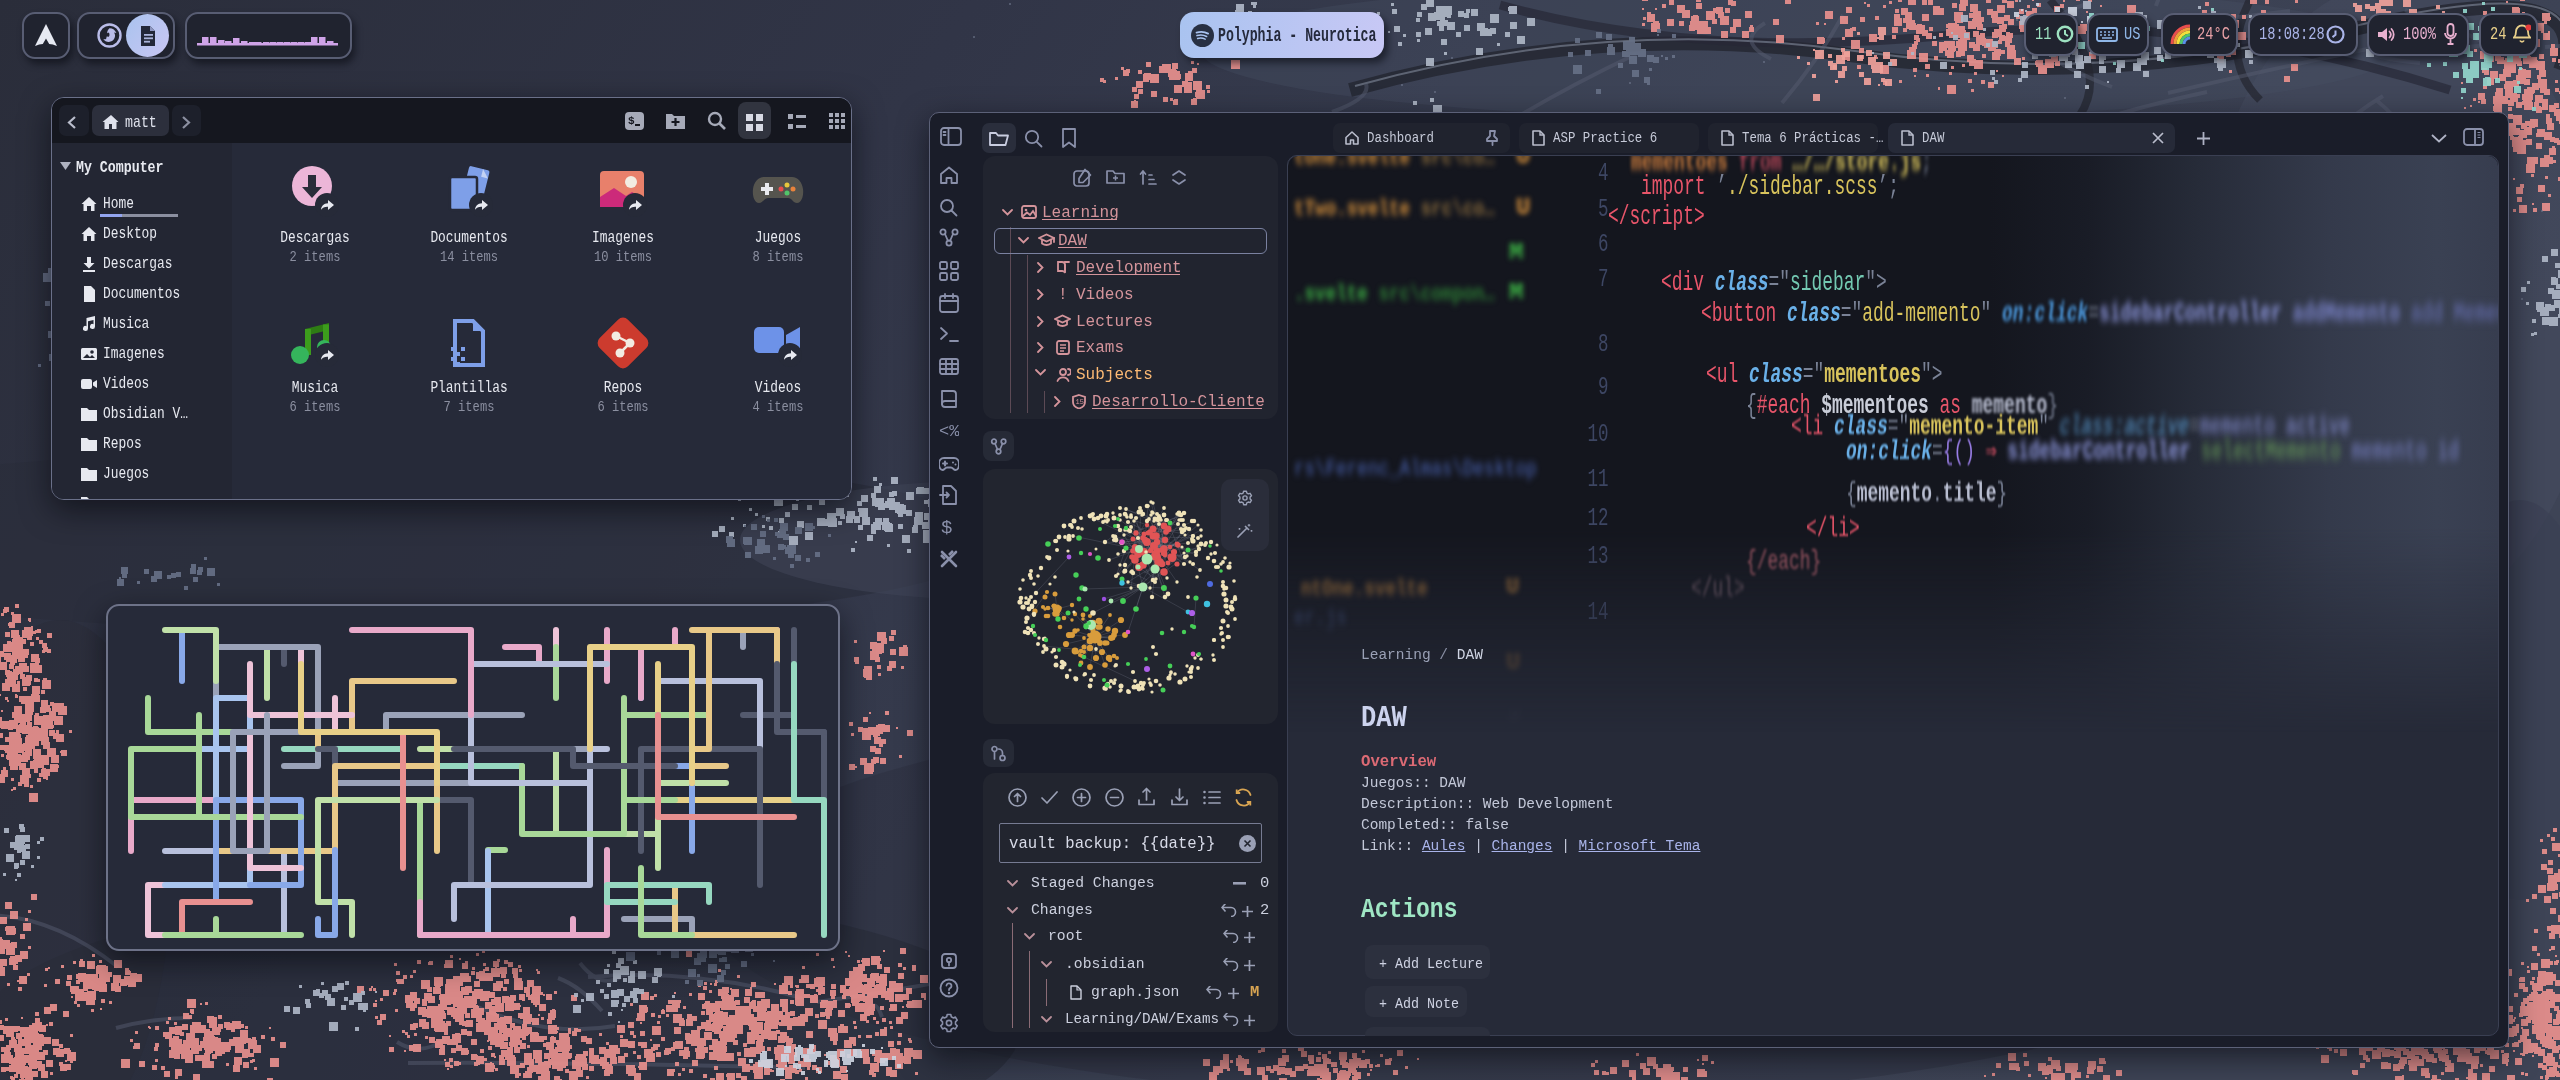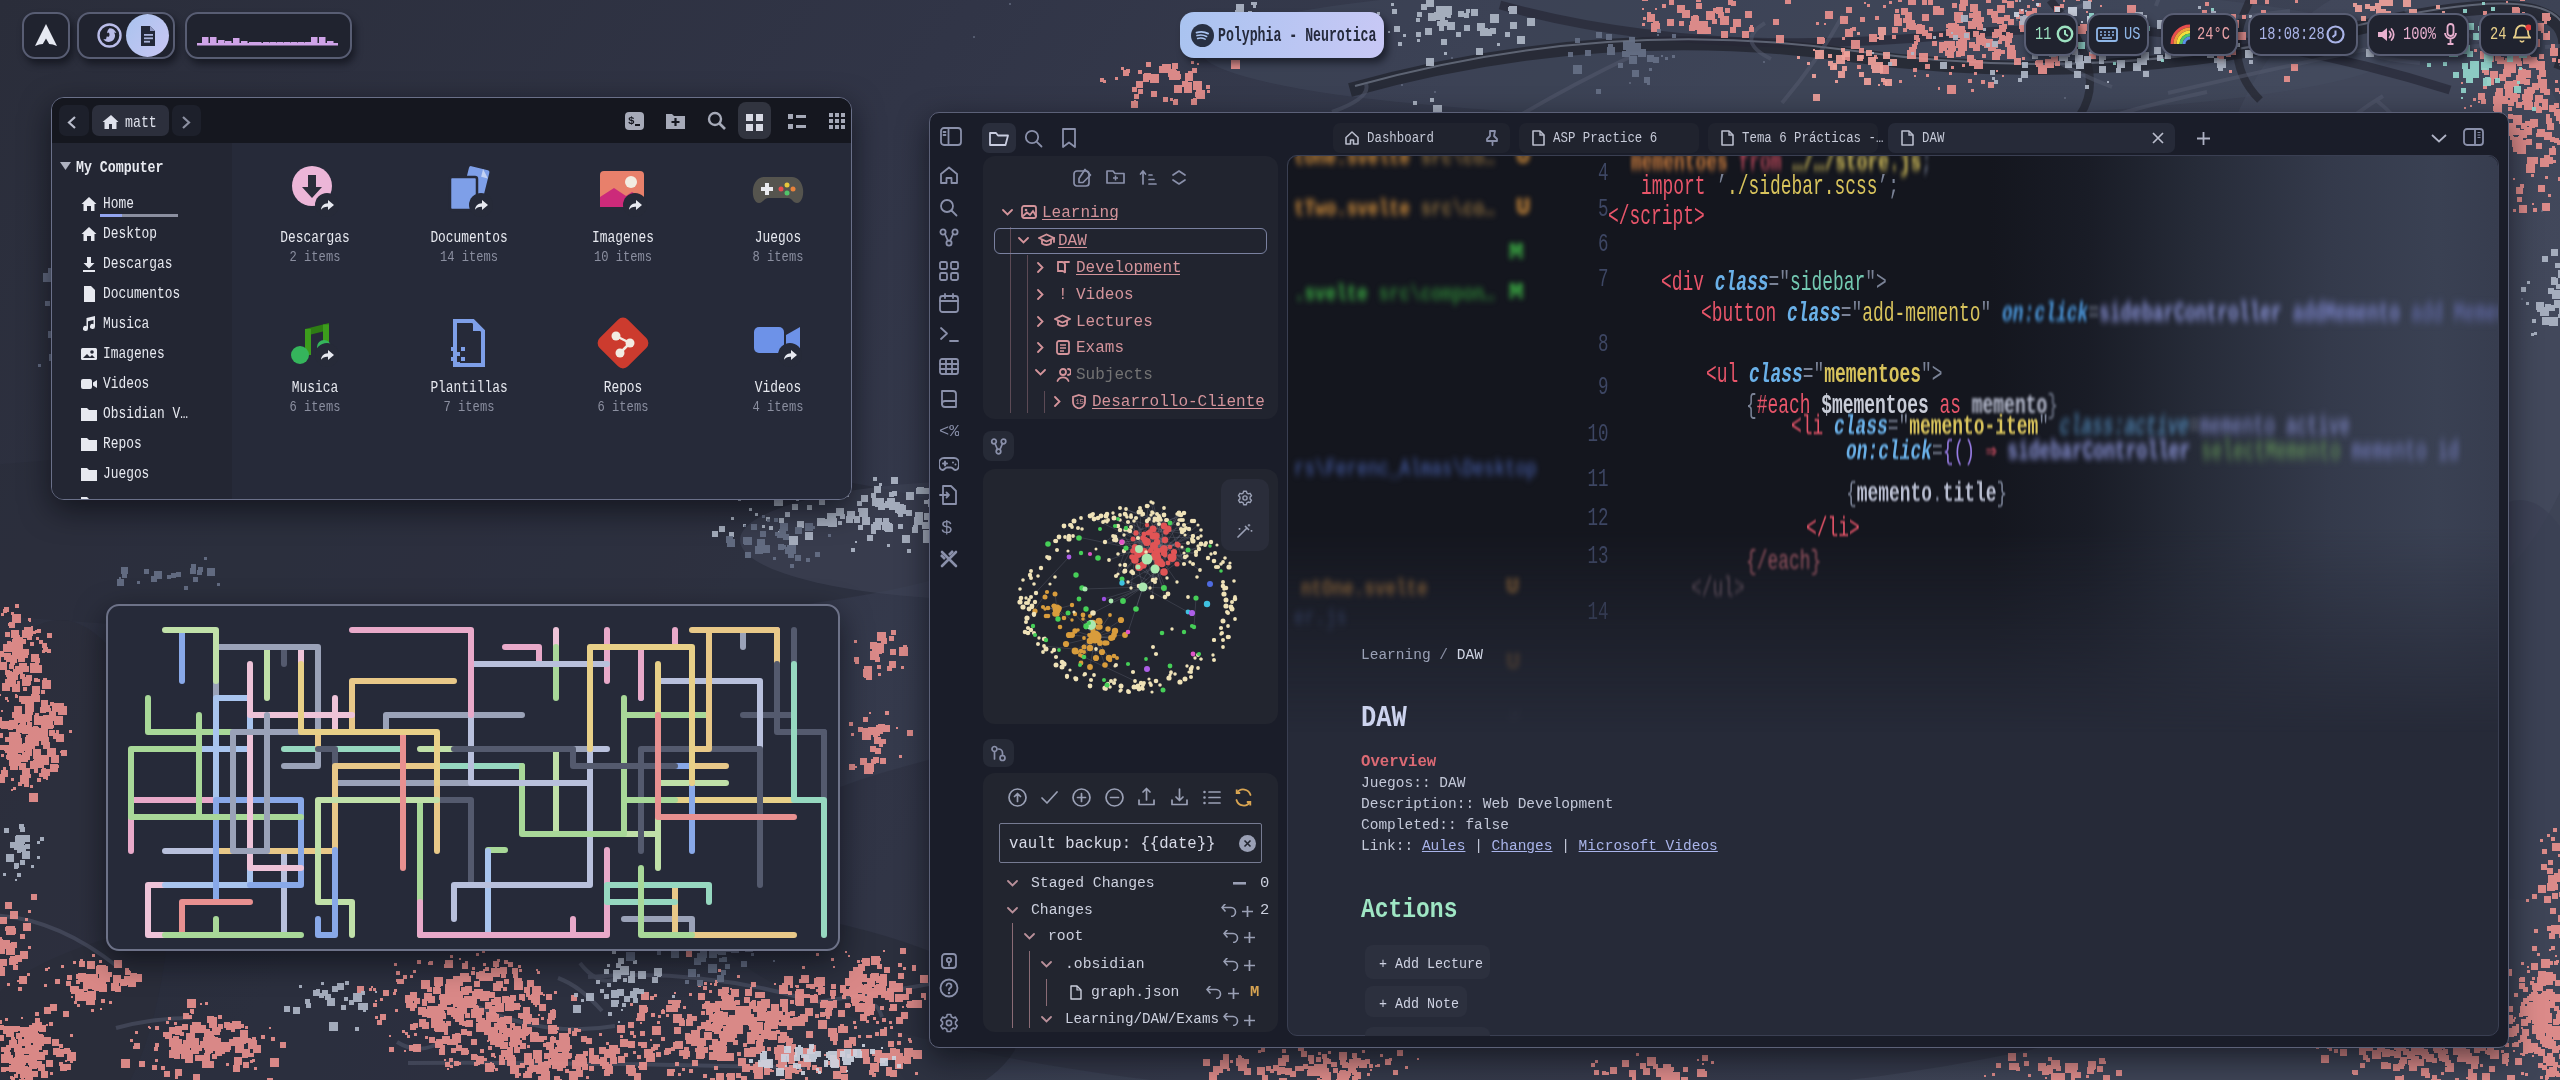--- a/index.html
+++ b/index.html
@@ -604,21 +604,21 @@
       <path d="M4 5h6M4 8h6M4 11h4" stroke="#d4949b" stroke-width="1.4"></path>
     </svg>
     <div class="t" style="left:146px;top:227px;font-size:16px;color:#d4949b;">Exams</div>
     <svg class="ic" style="left:105px;top:256px" width="11" height="7" viewBox="0 0 11 7">
       <path d="M1 1l4.5 4.5L10 1" stroke="#d4949b" stroke-width="1.8" fill="none" stroke-linecap="round"></path>
     </svg>
     <svg class="ic" style="left:126px;top:254px" width="15" height="15" viewBox="0 0 15 15">
       <circle cx="7" cy="5" r="3" stroke="#d4949b" stroke-width="1.8" fill="none" stroke-linecap="round"></circle>
       <path d="M1.5 14a6 6 0 0 1 11 0M12 2a3 3 0 0 1 0 6" stroke="#d4949b" stroke-width="1.8" fill="none" stroke-linecap="round"></path>
     </svg>
-    <div class="t" style="left:146px;top:254px;font-size:16px;color:#737373;">Subjects</div>
+    <div class="t" style="left:146px;top:254px;font-size:16px;color:#fdba74;">Subjects</div>
     <svg class="ic" style="left:124px;top:283px" width="7" height="11" viewBox="0 0 7 11">
       <path d="M1 1l4.5 4.5L1 10" stroke="#d4949b" stroke-width="1.8" fill="none" stroke-linecap="round"></path>
     </svg>
     <svg class="ic" style="left:142px;top:281px" width="14" height="15" viewBox="0 0 14 15">
       <path d="M7 1l6 2v5c0 3-2.5 5.5-6 6.5C3.5 13.5 1 11 1 8V3z" stroke="#d4949b" stroke-width="1.8" fill="none" stroke-linecap="round"></path>
       <text x="3.5" y="10" font-size="7" fill="#d4949b" font-family="Liberation Mono">15</text>
     </svg>
     <div class="t" style="left:162px;top:281px;font-size:16px;color:#d4949b;">Desarrollo-Cliente</div>
     <div class="a" style="left:162px;top:295px;width:170px;height:1.3px;background:#d4949b"></div>
     <div class="a" style="left:53px;top:318px;width:31px;height:30px;background:#262a36;border-radius:8px"></div>
@@ -1302,19 +1302,19 @@
       <div class="t" style="left:518px;top:359px;font-size:28px;color:#e8556a;transform:scaleX(0.64);filter:blur(1.2px);">&lt;/li&gt;</div>
       <div class="t" style="left:458px;top:392px;font-size:28px;color:#a85a66;transform:scaleX(0.64);filter:blur(1.5px);">{/each}</div>
       <div class="t" style="left:403px;top:419px;font-size:28px;color:#6a5560;transform:scaleX(0.64);filter:blur(2px);">&lt;/ul&gt;</div>
     </div>
     <div class="t" style="left:431px;top:535px;font-size:14.5px;color:#9aa1b6;">Learning <span style="color:#8a90a5">/</span> <span style="color:#d0d5e4">DAW</span></div>
     <div class="t" style="left:431px;top:590px;font-size:30px;color:#ccd3ee;transform:scaleX(0.85);font-weight:bold;">DAW</div>
     <div class="t" style="left:431px;top:641px;font-size:16.5px;color:#dc6a74;transform:scaleX(0.95);font-weight:bold;">Overview</div>
     <div class="t" style="left:431px;top:663px;font-size:14.5px;color:#c3c8d8;">Juegos:: DAW</div>
     <div class="t" style="left:431px;top:684px;font-size:14.5px;color:#c3c8d8;">Description:: Web Development</div>
     <div class="t" style="left:431px;top:705px;font-size:14.5px;color:#c3c8d8;">Completed:: false</div>
-    <div class="t" style="left:431px;top:726px;font-size:14.5px;color:#c3c8d8;">Link:: <span style="color:#a9b4ea;text-decoration:underline">Aules</span> | <span style="color:#a9b4ea;text-decoration:underline">Changes</span> | <span style="color:#a9b4ea;text-decoration:underline">Microsoft Videos</span></div>
+    <div class="t" style="left:431px;top:726px;font-size:14.5px;color:#c3c8d8;">Link:: <span style="color:#a9b4ea;text-decoration:underline">Aules</span> | <span style="color:#a9b4ea;text-decoration:underline">Changes</span> | <span style="color:#a9b4ea;text-decoration:underline">Microsoft Tema</span></div>
     <div class="t" style="left:431px;top:784px;font-size:27px;color:#9fe6c4;transform:scaleX(0.85);font-weight:bold;">Actions</div>
     <div class="a" style="left:435px;top:832px;width:125px;height:34px;background:#2c303e;border-radius:8px"></div>
     <div class="t" style="left:449px;top:844px;font-size:14.5px;color:#ced2e2;transform:scaleX(0.92);">+ Add Lecture</div>
     <div class="a" style="left:435px;top:873px;width:102px;height:31px;background:#2c303e;border-radius:8px"></div>
     <div class="t" style="left:449px;top:884px;font-size:14.5px;color:#ced2e2;transform:scaleX(0.92);">+ Add Note</div>
     <div class="a" style="left:435px;top:914px;width:125px;height:9px;background:#2c303e;border-radius:8px 8px 0 0"></div>
   </div>
 </body></html>

